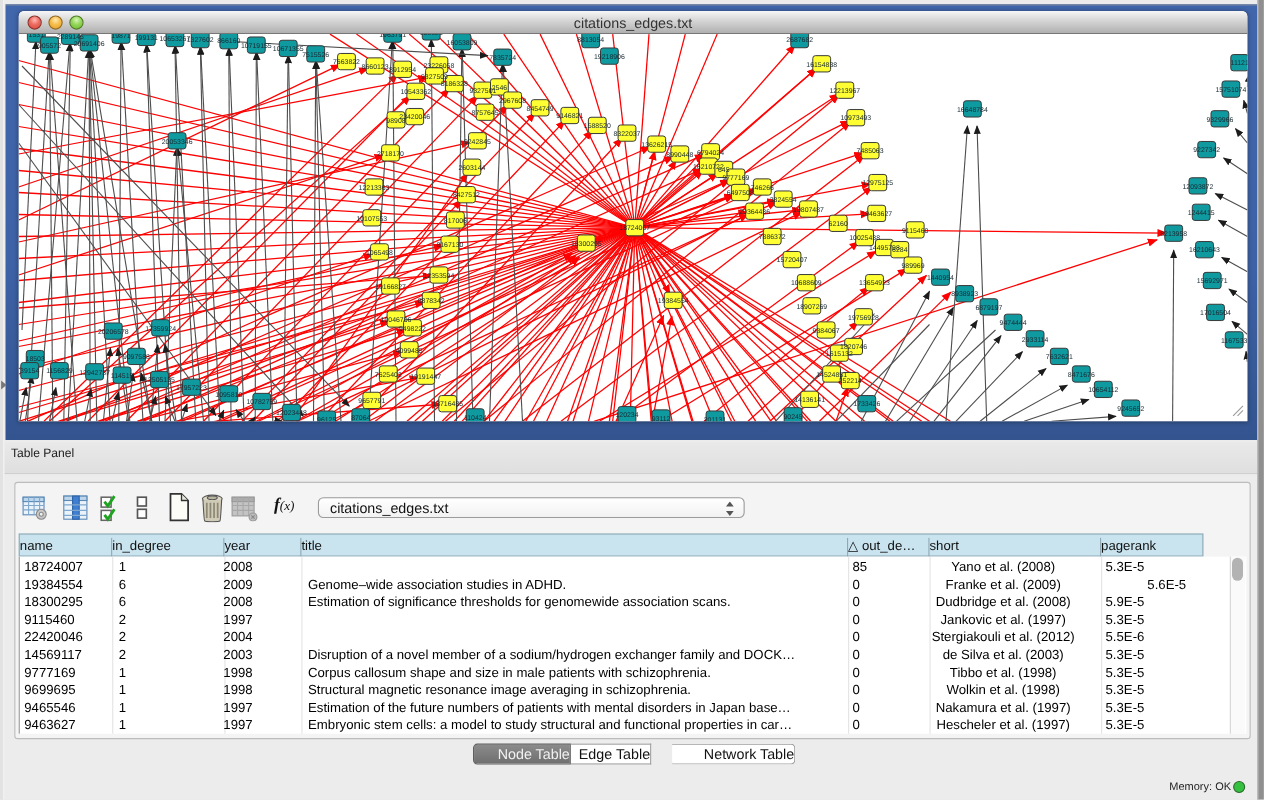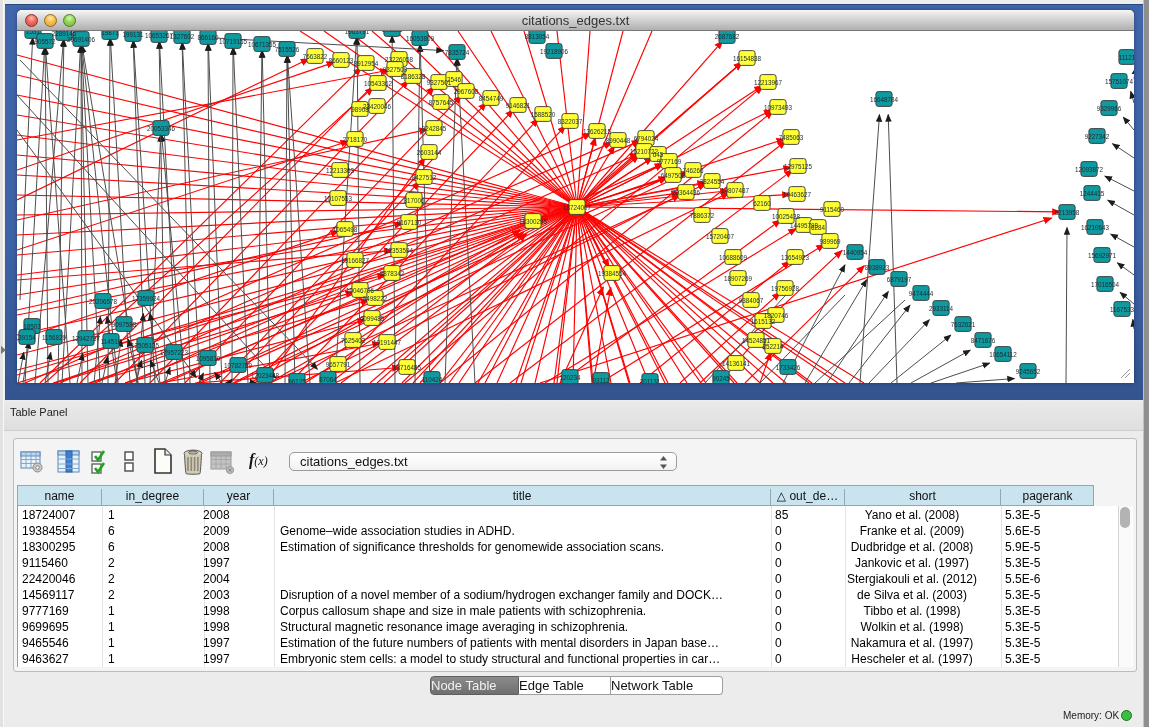--- a/index.html
+++ b/index.html
@@ -14,31 +14,31 @@
 .tl{width:13px;height:13px;border-radius:50%;top:4px}
 #tl-r{left:8px;background:radial-gradient(circle at 50% 30%,#ffb9b2 0%,#ee6a5f 45%,#d3473c 100%);border:1px solid #8e2e25}
 #tl-y{left:27px;background:radial-gradient(circle at 50% 30%,#ffe9b3 0%,#f6bd4a 45%,#dd9e2a 100%);border:1px solid #94671b}
 #tl-g{left:46px;background:radial-gradient(circle at 50% 30%,#d6f5b8 0%,#93d657 45%,#6fb633 100%);border:1px solid #4e7d1f}
 #tpbar{left:0;top:402px;width:1143px;height:29px;background:linear-gradient(180deg,#e9e9e9,#dfdfdf);border-bottom:1px solid #cfcfcf}
 #tptxt{left:10px;top:4px;font-size:11px;color:#222}
 #panel{left:13px;top:438px;width:1124px;height:234px;background:#f4f4f4;border:1px solid #bcbcbc;border-radius:3px}
 #toolbar{left:17px;top:447px;height:30px}
 #dropdown{left:289px;top:452px;width:388px;height:19px;background:linear-gradient(180deg,#fff,#f2f2f2);border:1px solid #9b9b9b;border-radius:5px;font-size:13px;color:#111;padding:1px 0 0 10px}
 #thead{left:17px;top:485px;width:1077px;height:21px;background:#c9e3ef;border:1px solid #8fa8b5}
-.th{position:absolute;top:3px;font-size:12px;color:#111;text-align:center;border-right:1px solid #8fa8b5;height:21px}
+.th{position:absolute;top:3px;font-size:12px;color:#111;text-align:left;border-right:1px solid #8fa8b5;height:21px}
 #tbody{left:17px;top:506px;width:1116px;height:161px;background:#fff;border-left:1px solid #9a9a9a}
 .row{position:absolute;left:0;width:1149px;height:16px;font-size:12px;color:#000}
 .row span{position:absolute;top:1px;white-space:nowrap}
 .row span.ctr{text-align:center}
 #vsb{left:1118px;top:506px;width:14px;height:161px;background:#fafafa;border-left:1px solid #d5d5d5}
 #vsbthumb{left:1120px;top:507px;width:10px;height:21px;background:#b3b3b3;border-radius:5px}
 #tabs{left:430px;top:676px;height:19px;font-size:13px}
-.tab{position:absolute;top:0;height:19px;line-height:18px;text-align:left;background:#fff;border:1px solid #9f9f9f;color:#111}
+.tab{position:absolute;top:0;height:19px;line-height:18px;text-align:right;background:#fff;border:1px solid #9f9f9f;color:#111}
 #tab1{left:0;width:89px;border-radius:4px 0 0 4px;background:linear-gradient(180deg,#8b8b8b,#6f6f6f);color:#f2f2f2;border-color:#5f5f5f}
-#tab2{left:89px;width:92px;border-left:none}
+#tab2{left:89px;width:73px;border-left:none}
 #tab3{left:181px;width:112px;border-left:none;border-radius:0 4px 4px 0}
 #status{left:1063px;top:710px;font-size:10px;color:#222}
 #memdot{left:1121px;top:710px;width:11px;height:11px;border-radius:50%;background:#35c13f;border:1px solid #2a6a2a}
 #rstrip{left:1143px;top:0;width:6px;height:727px;background:#8f8f8f;border-left:1px solid #c2c2c2}
 #lstrip{left:0;top:0;width:4px;height:727px;background:#e2e2e2;border-right:1px solid #f8f8f8}
 </style></head>
 <body>
 <div id="frame" class="abs"></div>
 <div id="win" class="abs">
   <div id="titlebar" class="abs">
@@ -655,21 +655,21 @@
     <span class="ctr" style="left:834px;width:156px">Yano et al. (2008)</span>
     <span style="left:1005px">5.3E-5</span>
   </div>
 <div class="row" style="top:523px">
     <span style="left:22px">19384554</span>
     <span style="left:108px">6</span>
     <span style="left:203px">2009</span>
     <span style="left:280px">Genome–wide association studies in ADHD.</span>
     <span style="left:775px">0</span>
     <span class="ctr" style="left:834px;width:156px">Franke et al. (2009)</span>
-    <span style="left:1005px">5.6E-5</span>
+    <span style="left:1043px">5.6E-5</span>
   </div>
 <div class="row" style="top:539px">
     <span style="left:22px">18300295</span>
     <span style="left:108px">6</span>
     <span style="left:203px">2008</span>
     <span style="left:280px">Estimation of significance thresholds for genomewide association scans.</span>
     <span style="left:775px">0</span>
     <span class="ctr" style="left:834px;width:156px">Dudbridge et al. (2008)</span>
     <span style="left:1005px">5.9E-5</span>
   </div>

